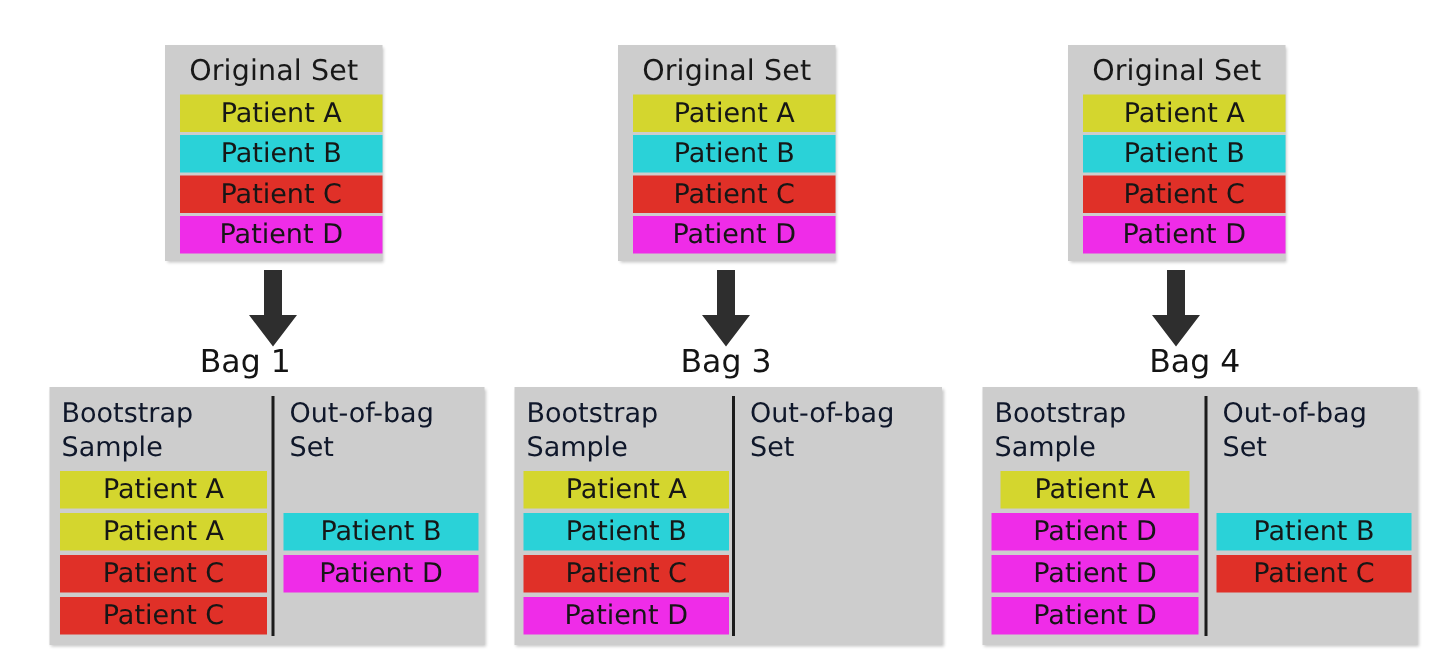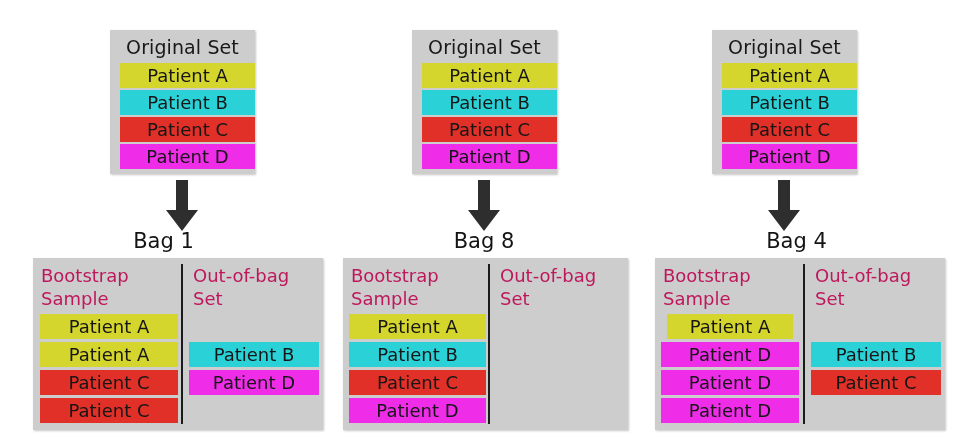--- a/index.html
+++ b/index.html
@@ -125,21 +125,21 @@
   .col-1 .pane-left  { width: 148px; }
   .col-1 .pane-right { left: 152px; width: 138px; }
   .col-2 .pane-left  { width: 145px; }
   .col-2 .pane-right { left: 149px; width: 136px; }
   .col-3 .pane-left  { width: 148px; }
   .col-3 .pane-right { left: 152px; width: 138px; }
 
   .pane-title {
     font-size: 18px;
     line-height: 23px;
-    color: #be185d;
+    color: #0f172a;
     padding: 6px 0 0 8px;
     white-space: pre-line;
   }
 
   .bar-list {
     position: absolute;
     left: 0;
     right: 0;
   }
   .bar {
@@ -225,21 +225,21 @@
       <div class="orig-bar" style="background-color: rgb(224, 48, 40);">Patient C</div>
       <div class="orig-bar" style="background-color: rgb(239, 44, 232);">Patient D</div>
     </div>
 
     <div class="arrow">
       <svg width="34" height="52" viewBox="0 0 34 52">
         <polygon points="11,0 23,0 23,30 33,30 17,51 1,30 11,30" fill="#2e2e2e"></polygon>
       </svg>
     </div>
 
-    <div class="bag-label">Bag 8</div>
+    <div class="bag-label">Bag 3</div>
 
     <div class="bag-box">
       <div class="pane pane-left">
         <div class="pane-title">Bootstrap
 Sample</div>
         <div class="bar-list">
           <div class="bar" style="background-color: rgb(212, 214, 46);">Patient A</div>
           <div class="bar" style="background-color: rgb(42, 210, 216);">Patient B</div>
           <div class="bar" style="background-color: rgb(224, 48, 40);">Patient C</div>
           <div class="bar" style="background-color: rgb(239, 44, 232);">Patient D</div>

